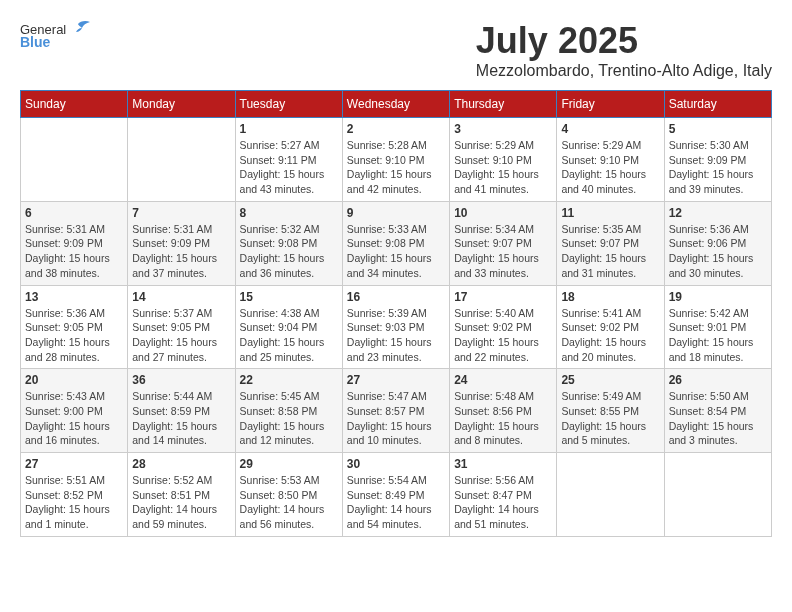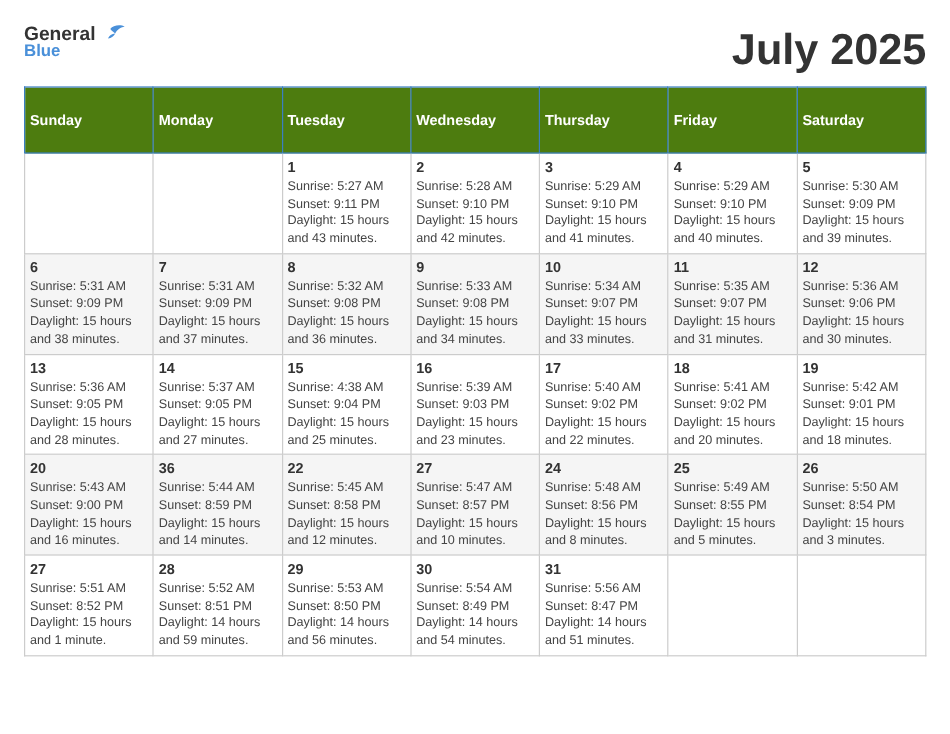--- a/index.html
+++ b/index.html
@@ -32,26 +32,26 @@
       font-size: 16px;
       color: #333;
       font-weight: normal;
     }
     .calendar {
       width: 100%;
       border-collapse: collapse;
       font-size: 11px;
     }
     .calendar thead th {
-      background-color: #4d7c0f;
+      background-color: #b91c1c;
       color: #fff;
-      padding: 20px 4px;
+      padding: 6px 4px;
       text-align: left;
       font-size: 12px;
-      font-weight: bold;
+      font-weight: normal;
       border: 1px solid #3a7fc1;
     }
     .calendar tbody td {
       border: 1px solid #ccc;
       vertical-align: top;
       padding: 4px;
       width: 107px;
       min-height: 80px;
       background: #fff;
     }
@@ -77,31 +77,32 @@
       background: #fff !important;
     }
   </style>
 </head>
 <body>
 
 <div class="header-area">
   <div class="logo">
     <div style="display:flex;flex-direction:column;align-items:center;">
       <div style="display:flex;align-items:center;">
-        <span style="font-size:16px;font-weight:bold;color:#333;">General</span>
+        <span style="font-size:13px;font-weight:normal;color:#333;">General</span>
         <svg width="22" height="18" viewBox="0 0 22 18" style="margin-left:2px;">
           <path d="M10 4 C12 1, 18 0, 22 2 C18 3, 15 5, 14 8 C12 6, 10 5, 10 4Z" fill="#4a90d9"></path>
           <path d="M14 8 C13 10, 11 12, 8 12 C9 10, 11 8, 14 8Z" fill="#4a90d9"></path>
         </svg>
       </div>
       <span style="font-size:14px;font-weight:bold;color:#4a90d9;align-self:flex-start;margin-top:-4px;">Blue</span>
     </div>
   </div>
   <div class="title-area">
     <div class="month-title">July 2025</div>
+    <div class="subtitle">Mezzolombardo, Trentino-Alto Adige, Italy</div>
   </div>
 </div>
 
 <table class="calendar">
   <thead>
     <tr>
     <th>Sunday</th>
         <th>Monday</th>
         <th>Tuesday</th>
         <th>Wednesday</th>

